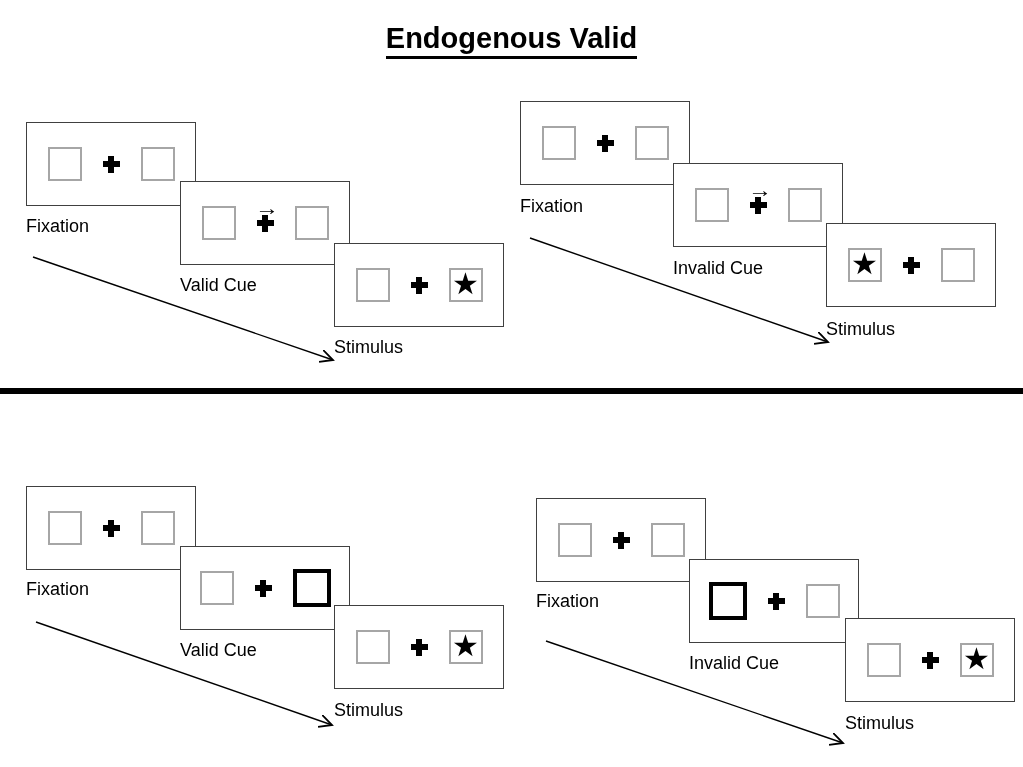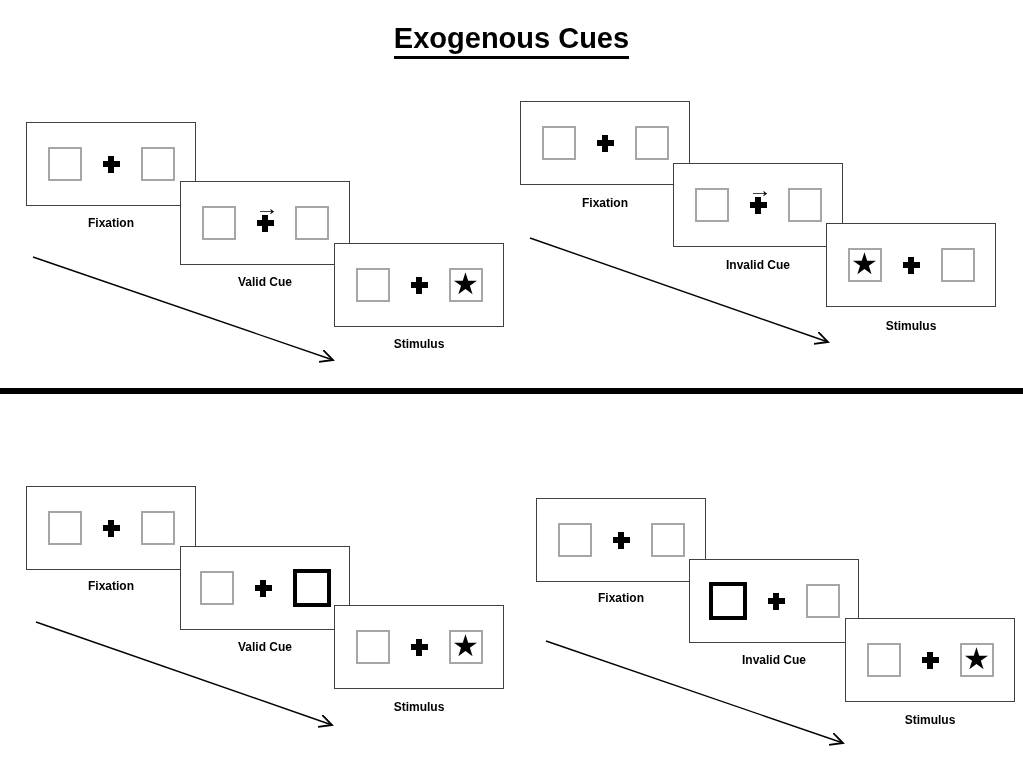--- a/index.html
+++ b/index.html
@@ -23,21 +23,21 @@
   }
   .box.cued{width:38px;height:38px;border:4px solid var(--cue-box-border,#000000);}
   .glyph{font-size:30px;line-height:1;margin-top:-3px;}
   .plus{position:relative;width:17px;height:17px;flex:0 0 auto;}
   .plus::before{content:"";position:absolute;left:0;top:5.5px;width:17px;height:6px;background:var(--text,#000);}
   .plus::after{content:"";position:absolute;top:0;left:5.5px;width:6px;height:17px;background:var(--text,#000);}
   .cue-arrow{
     position:absolute;bottom:14px;left:-2px;font-size:20px;line-height:1;
     transform:scaleX(1.2);transform-origin:left center;white-space:nowrap;
   }
-  .step-label{position:absolute;width:170px;text-align:center;font-weight:bold;font-size:12px;}
+  .step-label{position:absolute;width:170px;text-align:left;font-weight:normal;font-size:18px;}
   .divider{position:absolute;left:0;top:388px;width:100%;height:6px;background:var(--divider,#000);}
   svg.arrows{position:absolute;left:0;top:0;}
 </style>
 </head>
 <body>
 
 <div id="canvas">
 
   <svg class="arrows" width="1023" height="767" viewBox="0 0 1023 767">
     <defs>
@@ -45,21 +45,21 @@
         <path d="M0,0 L9,4.5 L0,9" fill="none" stroke="#000000" stroke-width="1.3"></path>
       </marker>
     </defs>
     <line x1="33" y1="257" x2="333" y2="360" stroke="#000000" stroke-width="1.4" marker-end="url(#ah)"></line>
     <line x1="530" y1="238" x2="828" y2="342" stroke="#000000" stroke-width="1.4" marker-end="url(#ah)"></line>
     <line x1="36" y1="622" x2="332" y2="725" stroke="#000000" stroke-width="1.4" marker-end="url(#ah)"></line>
     <line x1="546" y1="641" x2="843" y2="743" stroke="#000000" stroke-width="1.4" marker-end="url(#ah)"></line>
   </svg>
 
   <div class="title" style="top:22px;">
-    <span>Exogenous Cues</span>
+    <span>Endogenous Valid</span>
   </div>
 
   <div class="panel" style="left:26px;top:122px;">
     <div class="box">
         <span class="glyph"></span>
       </div>
     <div class="plus"></div>
     <div class="box">
         <span class="glyph"></span>
       </div>

